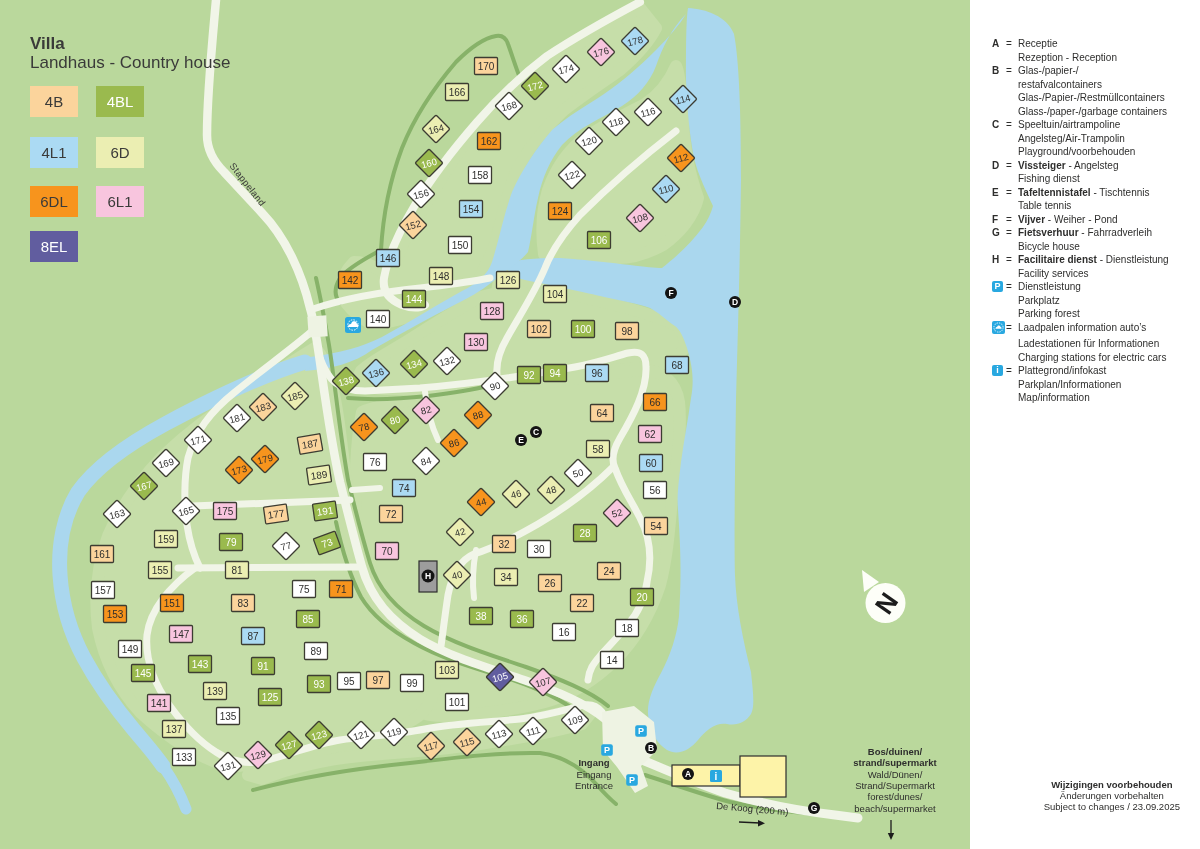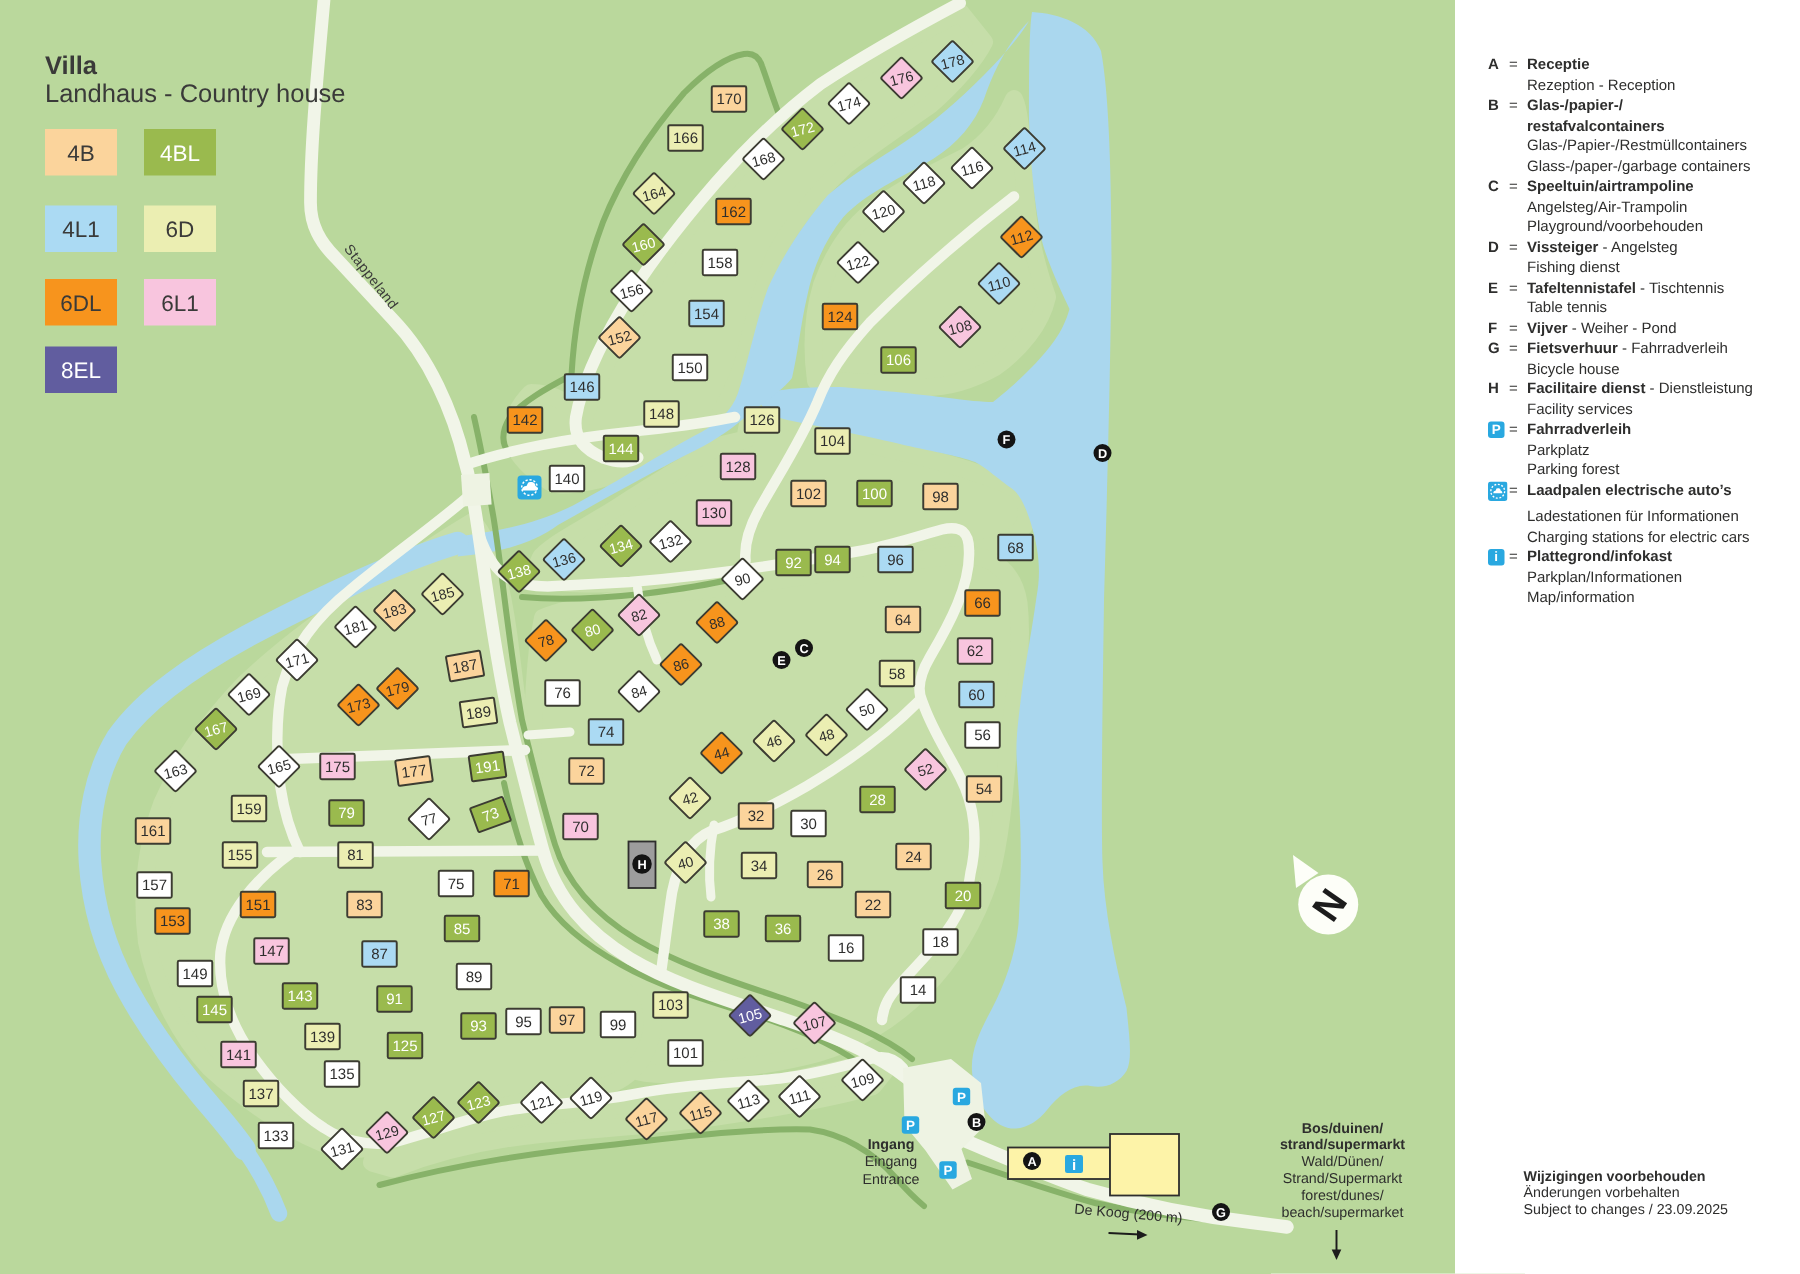--- a/index.html
+++ b/index.html
@@ -5,25 +5,25 @@
 body{width:1200px;height:849px;position:relative;overflow:hidden;
  font-family:"Liberation Sans",sans-serif;background:#fff;}
 #map{position:absolute;left:0;top:0;width:970px;height:849px;}
 #panel{position:absolute;left:970px;top:0;width:230px;height:849px;background:#fff;}
 #legend{position:absolute;left:22px;top:37px;font-size:10px;color:#2e2e2d;}
 .row{display:flex;line-height:13.5px;}
 .lt{width:14px;font-weight:bold;flex:none;}
 .eq{width:12px;flex:none;}
 .sp{width:26px;flex:none;}
 .tx{white-space:nowrap;}
-.b{font-weight:bold;}
+.b{font-weight:normal;}
 .ic{width:11px;height:11px;background:#29a8e0;color:#fff;font-weight:bold;font-size:9px;
  text-align:center;line-height:11px;border-radius:2px;flex:none;margin-right:3px;margin-top:1px;}
 .ic2{width:13px;flex:none;margin-right:1px;}
-#smallprint{position:absolute;right:48px;bottom:37px;text-align:left;font-size:9.5px;
+#smallprint{position:absolute;right:20px;bottom:37px;text-align:center;font-size:9.5px;
  line-height:11px;color:#2e2e2d;}
 </style></head>
 <body>
 
 <div id="map">
 <svg width="970" height="849" viewBox="0 0 970 849" font-family="Liberation Sans, sans-serif" style="position:absolute;left:0;top:0">
 
 <rect x="0" y="0" width="970" height="849" fill="#bad89c"></rect>
 
 <path fill="#c6dea9" stroke="#c6dea9" stroke-width="12" stroke-linejoin="round" d="M640,8 L610,24 C580,42 550,62 525,80 C503,100 482,124 462,147 C444,172 425,205 405,240 C398,255 392,268 390,278 C380,270 370,262 354,262 C346,270 339,282 342,296 C348,308 358,316 368,322 C380,326 410,318 440,306 C455,297 468,290 477,283 C483,270 490,258 495,244 C501,220 507,195 516,172 C528,148 545,128 564,110 C582,96 600,84 620,70 C636,56 650,40 656,28 Z"></path>
@@ -985,38 +985,38 @@
         <span class="eq">=</span>
         <span class="tx "><b>Facilitaire dienst</b> - Dienstleistung</span>
       </div>
 <div class="row">
         <span class="sp"></span>
         <span class="tx ">Facility services</span>
       </div>
 <div class="row">
         <span class="ic">P</span>
         <span class="eq">=</span>
-        <span class="tx b">Fahrradverleih</span>
+        <span class="tx b">Dienstleistung</span>
       </div>
 <div class="row">
         <span class="sp"></span>
         <span class="tx ">Parkplatz</span>
       </div>
 <div class="row">
         <span class="sp"></span>
         <span class="tx ">Parking forest</span>
       </div>
 <div class="row">
         <span class="ic2"><svg width="13" height="13" viewBox="0 0 13 13">
             <rect width="13" height="13" rx="2" fill="#29a8e0"></rect>
             <circle cx="6.5" cy="6.5" r="4.6" fill="none" stroke="#fff" stroke-width="0.9" stroke-dasharray="1.3 1.1"></circle>
             <path d="M3.5,7.8 C3.5,6.6 4.2,6.1 5,6.1 L5.6,4.9 C5.9,4.3 7.8,4.3 8.1,5 L8.5,6.1 C9.3,6.2 9.7,7 9.5,7.8 Z" fill="#fff"></path>
           </svg></span>
         <span class="eq">=</span>
-        <span class="tx b">Laadpalen electrische auto’s</span>
+        <span class="tx b">Laadpalen information auto’s</span>
       </div>
 <div class="row">
         <span class="sp"></span>
         <span class="tx ">Ladestationen für Informationen</span>
       </div>
 <div class="row">
         <span class="sp"></span>
         <span class="tx ">Charging stations for electric cars</span>
       </div>
 <div class="row">

